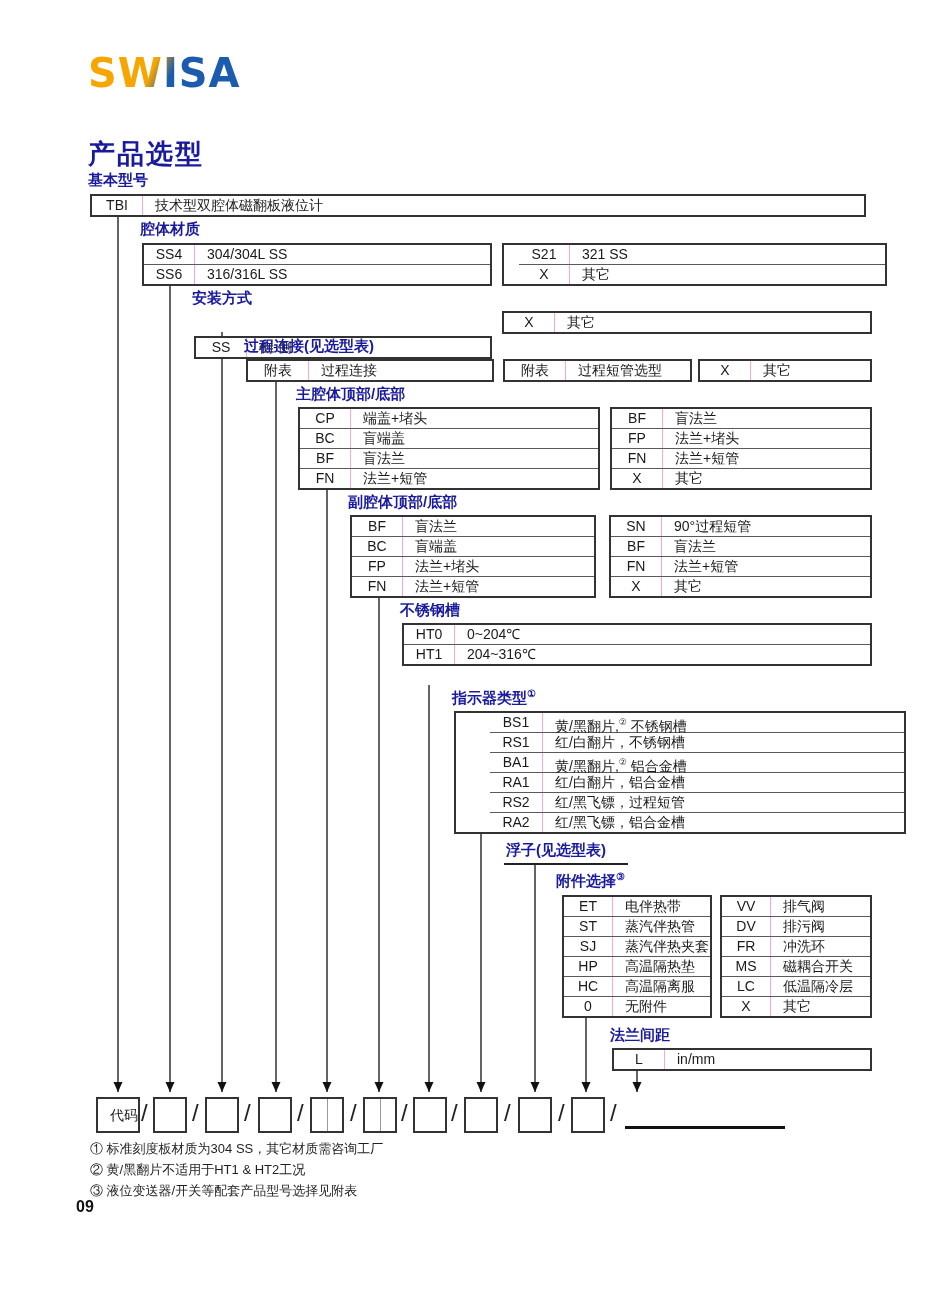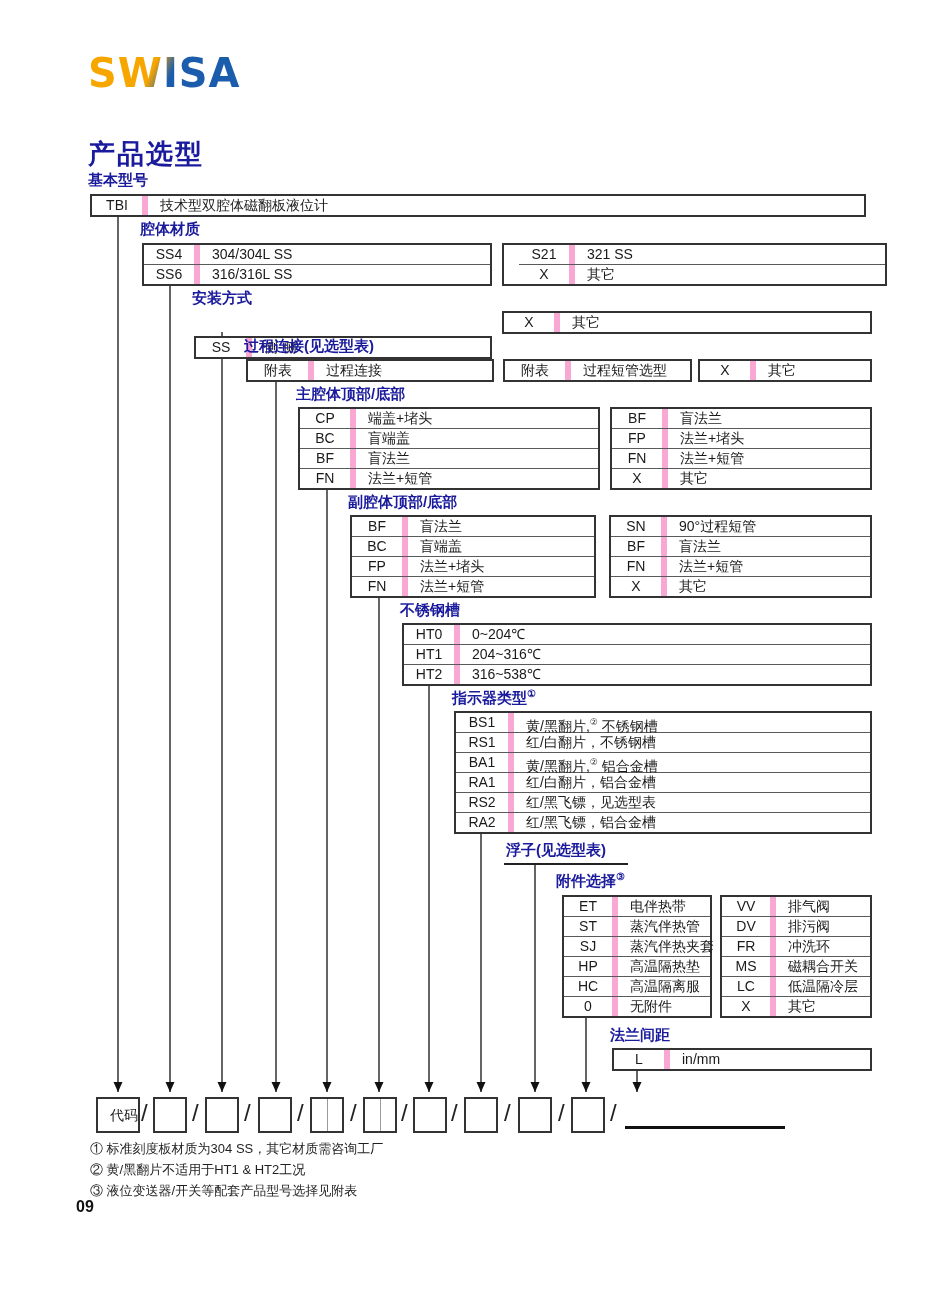--- a/index.html
+++ b/index.html
@@ -14,21 +14,21 @@
   }
   .page-title{position:absolute;left:88px;top:136px;font-size:27px;font-weight:bold;
         color:#1a1a9c;letter-spacing:2px;}
   .h-sect{position:absolute;font-size:15px;font-weight:bold;color:#1a1a9c;white-space:nowrap;}
   .h-sect sup{font-size:10px;}
   .underlined{border-bottom:2px solid #222;padding:0 22px 3px 2px;}
   
   .tbl{position:absolute;border:2px solid #333;background:#fff;font-size:14px;}
   .row{display:flex;height:19px;line-height:19px;border-bottom:1px solid #5a5a5a;}
   .row:last-child{border-bottom:none;}
-  .key{width:50px;flex-shrink:0;text-align:center;border-right:6px solid #f9a8d4;}
+  .key{width:50px;flex-shrink:0;text-align:center;border-right:1px solid #f9a8d4;}
   .key.w60{width:60px;} .key.w48{width:48px;} .key.w52{width:52px;}
   .desc{padding-left:12px;flex:1;white-space:nowrap;}
   .desc sup{font-size:9px;}
   
   .connectors{position:absolute;left:0;top:0;pointer-events:none;}
   
   .code-box{position:absolute;top:1097px;height:32px;border:2px solid #333;background:#fff;}
   .code-label{width:40px;line-height:32px;text-align:center;font-size:14px;}
   .blank{width:30px;}
   .blank.split{background:linear-gradient(#9a9a9a,#9a9a9a) 50% 0/1px 100% no-repeat;}
@@ -210,47 +210,43 @@
   <div class="h-sect" style="left:400px;top:601px;">不锈钢槽</div>
   <div class="tbl" style="left:402px;top:623px;width:466px;">
     <div class="row">
       <span class="key">HT0</span>
       <span class="desc">0~204℃</span>
       </div>
     <div class="row">
       <span class="key">HT1</span>
       <span class="desc">204~316℃</span>
       </div>
-    <div class="row">
-      <span class="key">HT2</span>
-      <span class="desc">316~538℃</span>
-      </div>
   </div>
 
   <div class="h-sect" style="left:452px;top:688px;"><span>指示器类型</span><sup>①</sup></div>
-  <div class="tbl" style="left:454px;top:711px;width:414px;">
+  <div class="tbl" style="left:454px;top:711px;width:414px;padding-left:34px;">
     <div class="row">
       <span class="key w52">BS1</span>
       <span class="desc"><span>黄/黑翻片,</span><sup>②</sup><span> 不锈钢槽</span></span>
       </div>
     <div class="row">
       <span class="key w52">RS1</span>
       <span class="desc">红/白翻片，不锈钢槽</span>
       </div>
     <div class="row">
       <span class="key w52">BA1</span>
       <span class="desc"><span>黄/黑翻片,</span><sup>②</sup><span> 铝合金槽</span></span>
       </div>
     <div class="row">
       <span class="key w52">RA1</span>
       <span class="desc">红/白翻片，铝合金槽</span>
       </div>
     <div class="row">
       <span class="key w52">RS2</span>
-      <span class="desc">红/黑飞镖，见选型表</span>
+      <span class="desc">红/黑飞镖，过程短管</span>
       </div>
     <div class="row">
       <span class="key w52">RA2</span>
       <span class="desc">红/黑飞镖，铝合金槽</span>
       </div>
   </div>
 
   <div class="h-sect underlined" style="left:504px;top:841px;">浮子(见选型表)</div>
 
   <div class="h-sect" style="left:556px;top:871px;"><span>附件选择</span><sup>③</sup></div>

